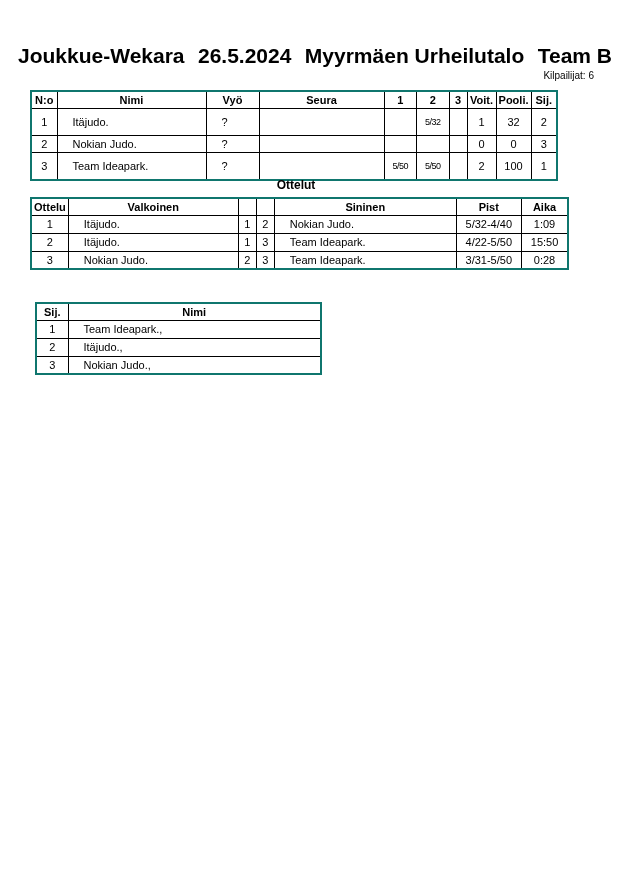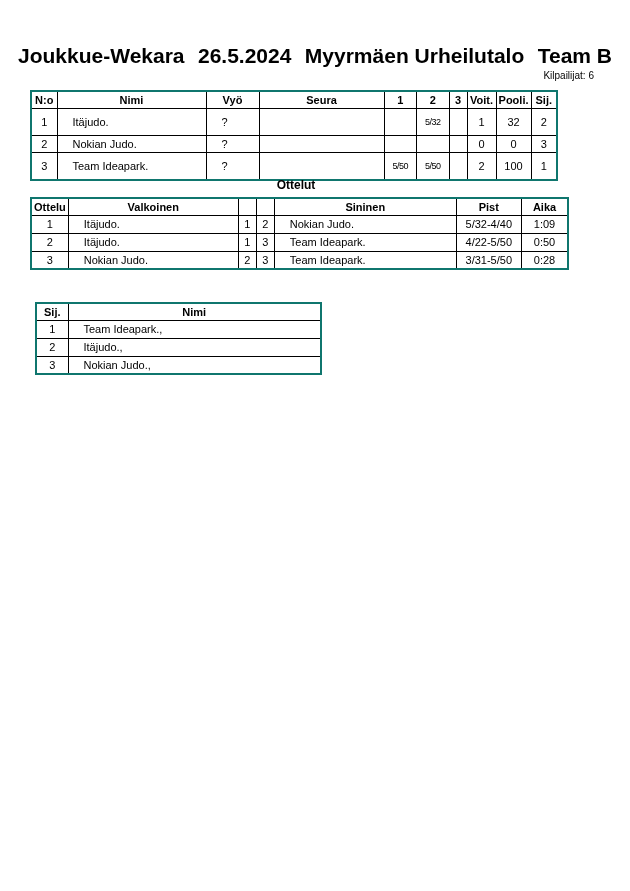--- a/index.html
+++ b/index.html
@@ -184,21 +184,21 @@
         <td class="ac">5/32-4/40</td>
         <td class="ac">1:09</td>
       </tr>
       <tr>
         <td class="ac">2</td>
         <td class="al">Itäjudo.</td>
         <td class="ac">1</td>
         <td class="ac">3</td>
         <td class="al">Team Ideapark.</td>
         <td class="ac">4/22-5/50</td>
-        <td class="ac">0:50</td>
+        <td class="ac">15:50</td>
       </tr>
       <tr>
         <td class="ac">3</td>
         <td class="al">Nokian Judo.</td>
         <td class="ac">2</td>
         <td class="ac">3</td>
         <td class="al">Team Ideapark.</td>
         <td class="ac">3/31-5/50</td>
         <td class="ac">0:28</td>
       </tr>

